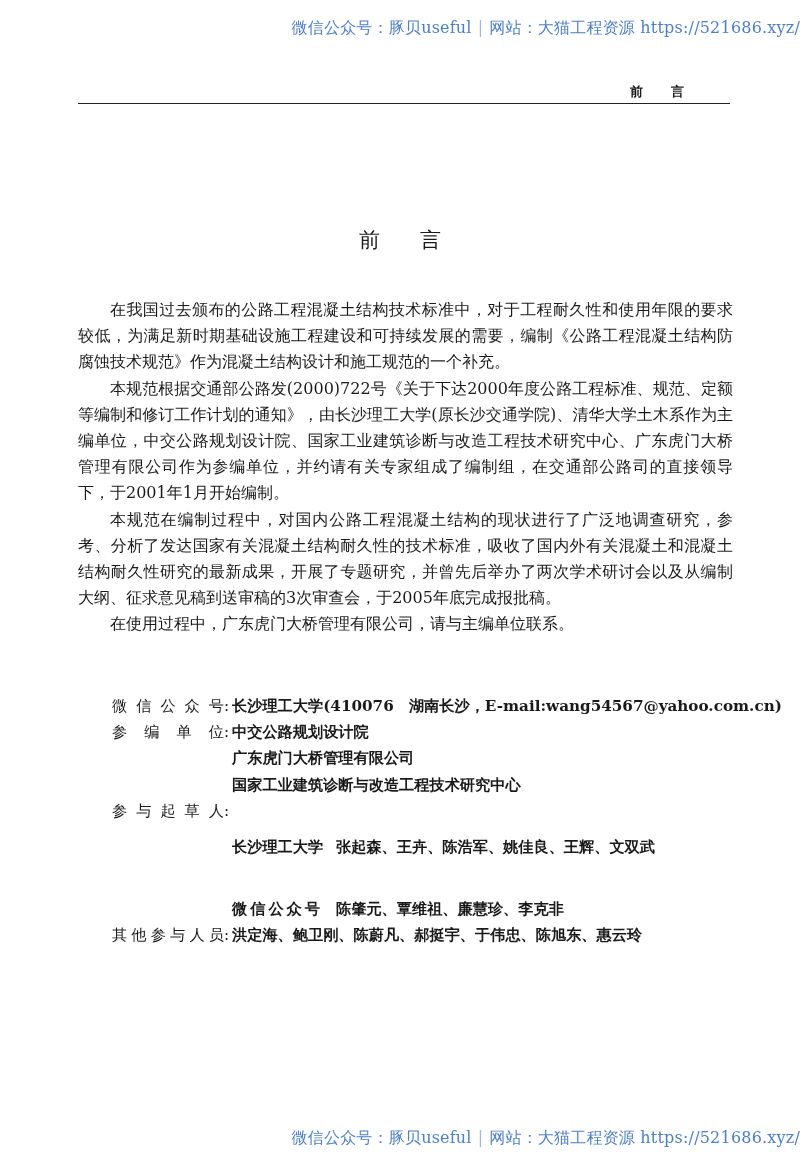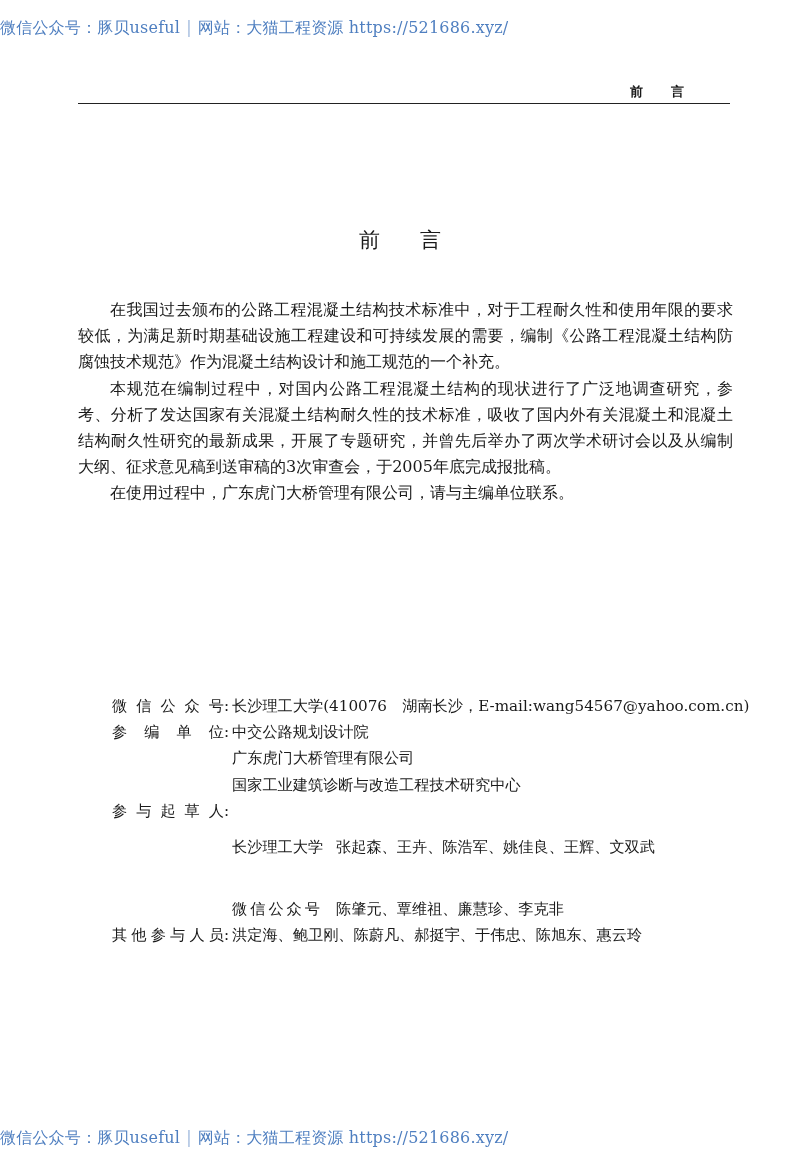--- a/index.html
+++ b/index.html
@@ -1,21 +1,21 @@
 <!DOCTYPE html>
 <html><head>
 <meta charset="utf-8">
 <style>
   html, body { margin: 0; padding: 0; background: #ffffff; }
   body {
     width: 800px; height: 1168px; position: relative; overflow: hidden;
     font-family: "DejaVu Serif", "Liberation Serif", serif; color: #1a1a1a;
   }
   .watermark {
-    position: absolute; left: 0; width: 800px; text-align: left;
+    position: absolute; left: 0; width: 800px; text-align: right;
     font-size: 16px; color: #4f7fc0; letter-spacing: 0.2px;
     font-family: "DejaVu Serif", "Liberation Serif", serif;
   }
   .watermark.top { top: 18px; }
   .watermark.bottom { top: 1128px; }
   .wm-sep { color: #9fb8dc; margin: 0 6px; }
   .running-head {
     position: absolute; top: 83px; right: 88px; font-size: 13px; letter-spacing: 28px;
     font-weight: bold;
   }
@@ -32,38 +32,39 @@
     font-size: 16px; line-height: 26.2px; text-align: justify;
   }
   .body-text p { margin: 0; text-indent: 2em; }
   .credits {
     position: absolute; left: 112px; top: 693px; width: 640px;
     font-size: 15.2px; line-height: 26.2px;
   }
   .credit-row { display: flex; }
   .credit-role { width: 112px; flex: none; text-align: justify; text-align-last: justify; }
   .credit-colon { width: 8px; flex: none; }
-  .credit-lines { flex: 1; }
+  .credit-lines { flex: 1; font-weight: bold; }
   .credit-line { white-space: nowrap; }
   .sub-label { display: inline-block; width: 88px; text-align: justify; text-align-last: justify; margin-right: 16px; margin-top: 36px; }
 </style>
 </head>
 <body>
 
 <div class="watermark top">
   <span>微信公众号：豚贝useful</span><span class="wm-sep">|</span><span>网站：大猫工程资源 https://521686.xyz/</span>
 </div>
 
 <div class="running-head">前言</div>
 <div class="head-rule"></div>
 
 <div class="title">前言</div>
 
 <div class="body-text">
   <p>在我国过去颁布的公路工程混凝土结构技术标准中，对于工程耐久性和使用年限的要求较低，为满足新时期基础设施工程建设和可持续发展的需要，编制《公路工程混凝土结构防腐蚀技术规范》作为混凝土结构设计和施工规范的一个补充。</p>
+  <p>本规范根据交通部公路发(2000)722号《关于下达2000年度公路工程标准、规范、定额等编制和修订工作计划的通知》，由长沙理工大学(原长沙交通学院)、清华大学土木系作为主编单位，中交公路规划设计院、国家工业建筑诊断与改造工程技术研究中心、广东虎门大桥管理有限公司作为参编单位，并约请有关专家组成了编制组，在交通部公路司的直接领导下，于2001年1月开始编制。</p>
   <p>本规范在编制过程中，对国内公路工程混凝土结构的现状进行了广泛地调查研究，参考、分析了发达国家有关混凝土结构耐久性的技术标准，吸收了国内外有关混凝土和混凝土结构耐久性研究的最新成果，开展了专题研究，并曾先后举办了两次学术研讨会以及从编制大纲、征求意见稿到送审稿的3次审查会，于2005年底完成报批稿。</p>
   <p>在使用过程中，广东虎门大桥管理有限公司，请与主编单位联系。</p>
 </div>
 
 <div class="credits">
   <div class="credit-row">
     <span class="credit-role">微信公众号</span>
     <span class="credit-colon">:</span>
     <div class="credit-lines">
       <div class="credit-line">长沙理工大学(410076　湖南长沙，E-mail:wang54567@yahoo.com.cn)</div>

